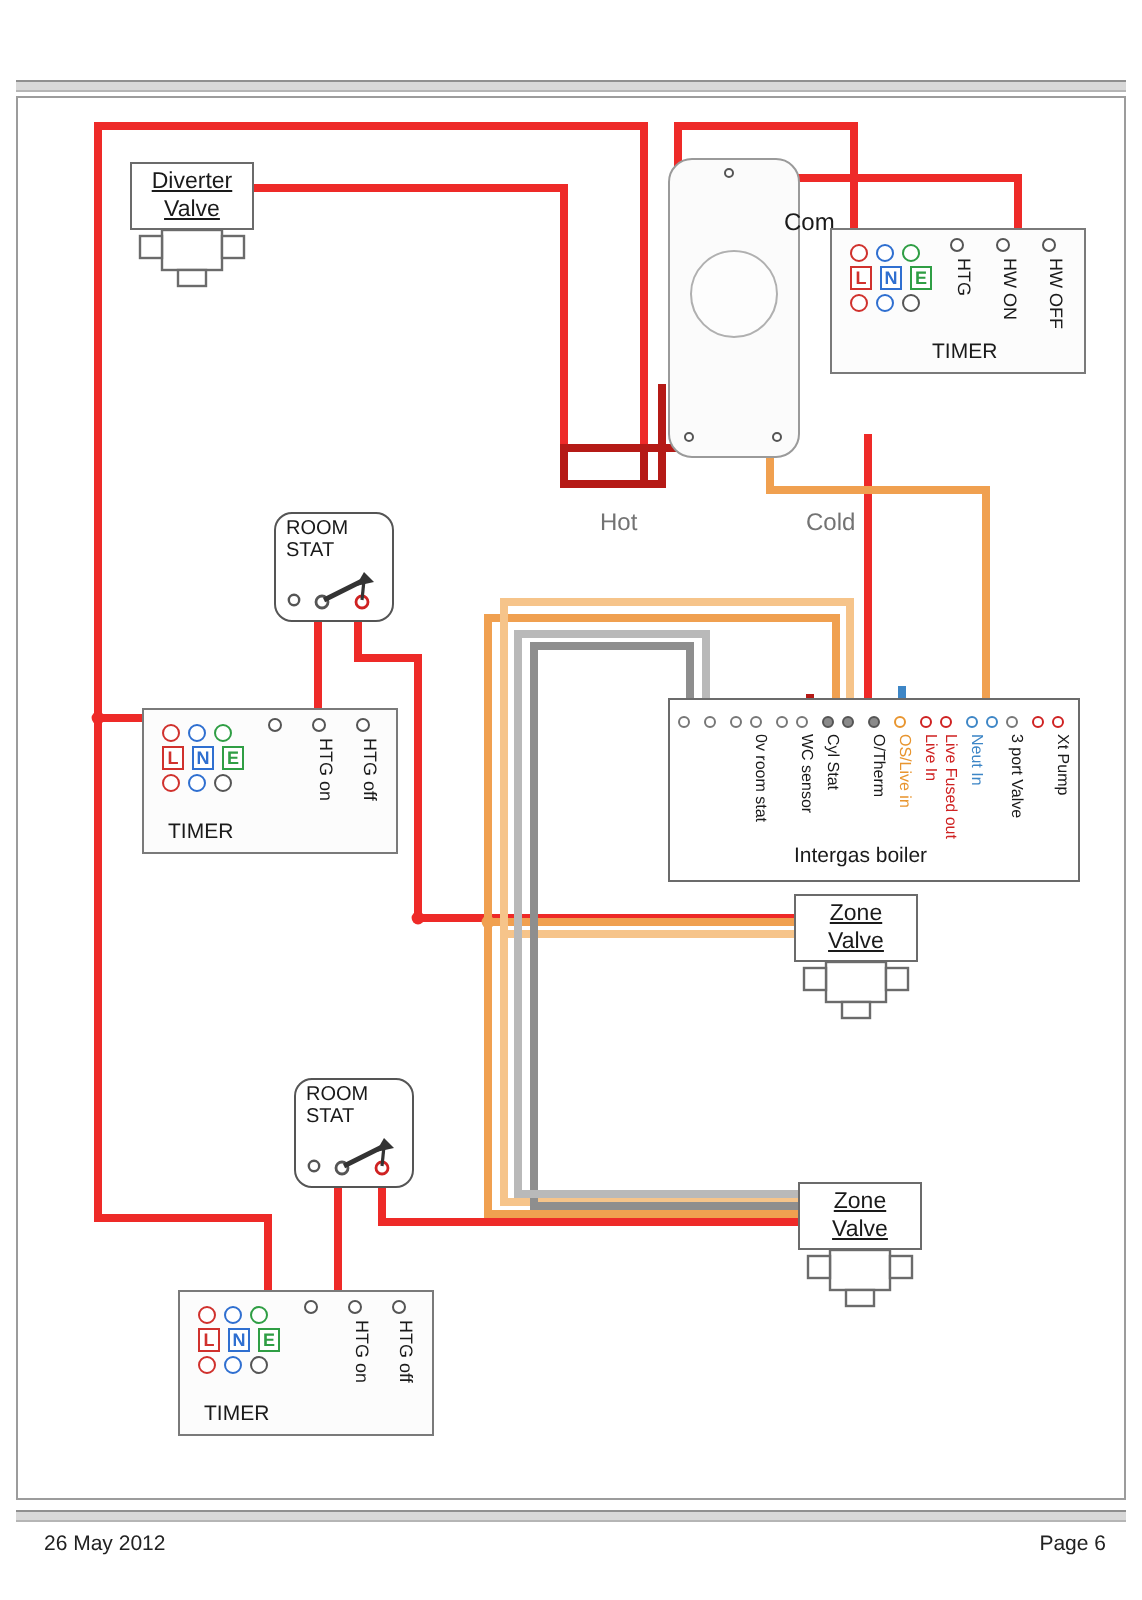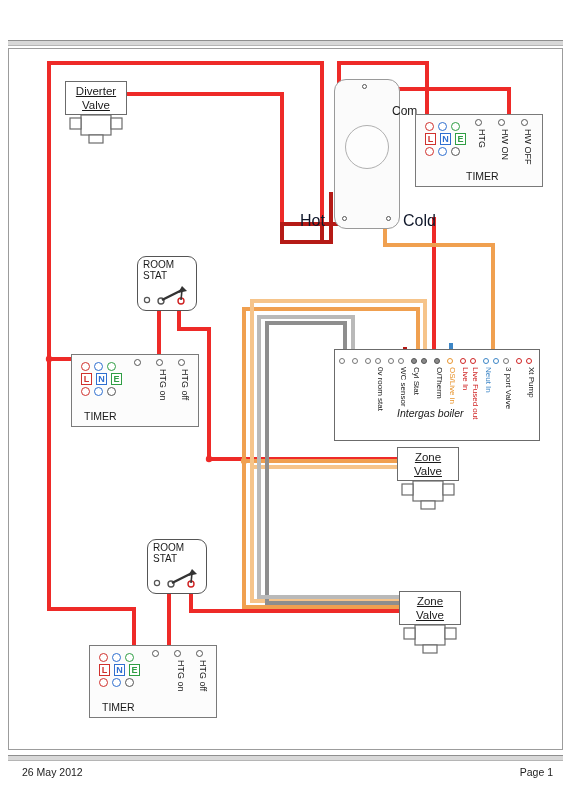--- a/index.html
+++ b/index.html
@@ -31,21 +31,21 @@
   .lne-b{width:11px;height:12px;border:1.4px solid #888;box-sizing:border-box;background:#fff;font-size:9px;line-height:10px;text-align:center;font-weight:bold;}
   .lne-b.L{border-color:#d0312d;color:#d0312d;}
   .lne-b.N{border-color:#2f6fd0;color:#2f6fd0;}
   .lne-b.E{border-color:#2f9e44;color:#2f9e44;}
   .timer-word{position:absolute;font-size:10.5px;color:#1a1a1a;}
   .rstat{position:absolute;background:#fff;border:1.6px solid #555;border-radius:9px;box-sizing:border-box;}
   .rstat-txt{position:absolute;left:5px;top:3px;font-size:10px;line-height:11px;color:#1a1a1a;}
   .cyl{position:absolute;background:#fbfbfb;border:1.4px solid #9a9a9a;border-radius:12px;box-sizing:border-box;}
   .cyl-com{position:absolute;font-size:12px;color:#1a1a1a;}
   .cyl-dial{position:absolute;width:44px;height:44px;border-radius:50%;border:1.2px solid #b0b0b0;box-sizing:border-box;background:#fdfdfd;}
-  .sidelab{position:absolute;font-size:16px;color:#0f172a;}
+  .sidelab{position:absolute;font-size:12px;color:#737373;margin-top:42px;}
   .boiler{position:absolute;background:#fff;border:1.4px solid #6b6b6b;box-sizing:border-box;}
   .boiler-name{position:absolute;font-size:10.5px;color:#1a1a1a;}
   .bterm{position:absolute;width:6px;height:6px;border-radius:50%;border:1.2px solid #777;box-sizing:border-box;background:#fff;}
   .bterm.dk{background:#8a8a8a;border-color:#555;}
   .bterm.or{border-color:#e8952f;}
   .bterm.rd{border-color:#cf2222;}
   .bterm.bl{border-color:#3d86c6;}
   .blab{position:absolute;writing-mode:vertical-rl;font-size:8px;line-height:8px;white-space:nowrap;color:#1a1a1a;}
   .blab.or{color:#e8952f;}
   .blab.rd{color:#cf2222;}
@@ -227,21 +227,21 @@
       </div>
     </div>
     <div class="term" style="left:125px;top:310px;"></div>
     <div class="term" style="left:147px;top:310px;"></div>
     <div class="term" style="left:169px;top:310px;"></div>
     <div class="vtext" style="left:149px;top:320px;">HTG on</div>
     <div class="vtext" style="left:171px;top:320px;">HTG off</div>
     <div class="timer-word" style="left:75px;top:361px;">TIMER</div>
 
     <div class="boiler" style="left:325px;top:300px;width:206px;height:92px;"></div>
-    <div class="boiler-name" style="left:388px;top:358px;font-style:italic;">Intergas boiler</div>
+    <div class="boiler-name" style="left:388px;top:373px;">Intergas boiler</div>
 
     <div>
       <div class="bterm" style="left:330px;top:309px;"></div>
       <div class="bterm" style="left:343px;top:309px;"></div>
       <div class="bterm" style="left:356px;top:309px;"></div>
       <div class="bterm" style="left:366px;top:309px;"></div>
       <div class="bterm" style="left:379px;top:309px;"></div>
       <div class="bterm" style="left:389px;top:309px;"></div>
       <div class="bterm dk" style="left:402px;top:309px;"></div>
       <div class="bterm dk" style="left:412px;top:309px;"></div>
@@ -330,16 +330,16 @@
     <div class="term" style="left:187px;top:601px;"></div>
     <div class="vtext" style="left:167px;top:611px;">HTG on</div>
     <div class="vtext" style="left:189px;top:611px;">HTG off</div>
     <div class="timer-word" style="left:93px;top:652px;">TIMER</div>
 
   </div>
 
   <div class="hrule" id="rule-bot"></div>
   <div id="footer">
     <span class="f-left">26 May 2012</span>
-    <span class="f-right">Page 1</span>
+    <span class="f-right">Page 6</span>
   </div>
 
 </div>
 
 </body></html>

